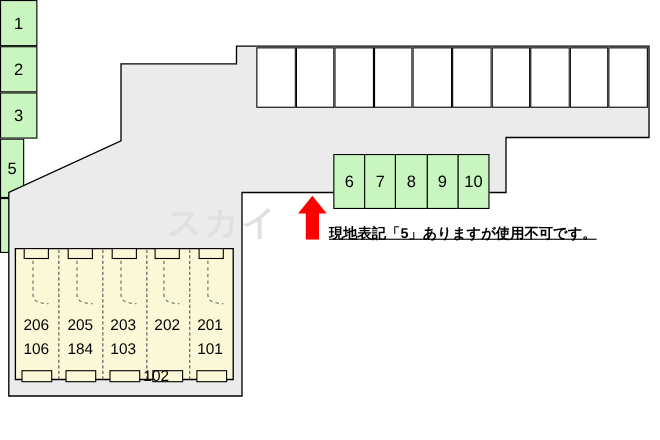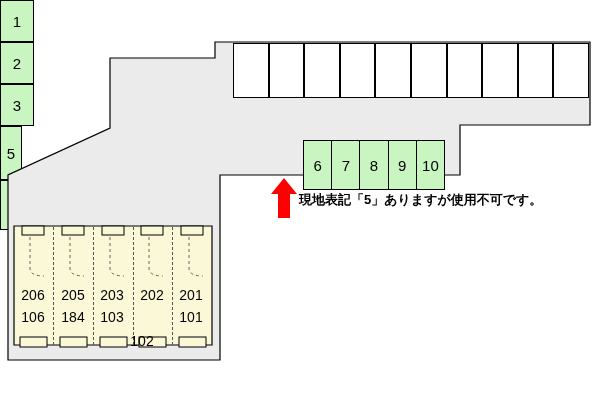--- a/index.html
+++ b/index.html
@@ -115,20 +115,21 @@
     </div>
     <div class="stall" style="flex:1;margin-left:-1px">
       <span>9</span>
     </div>
     <div class="stall" style="flex:1;margin-left:-1px">
       <span>10</span>
     </div>
   </div>
 
 
+  <div class="watermark" style="left:152px;top:182px;">スカイ</div>
 
   <svg class="abs" style="left:0;top:0;width:600px;height:400px;">
     <polygon points="14,226 212,226 212,345 14,345" fill="#fbf8d8" stroke="#000000" stroke-width="1.2"></polygon>
   </svg>
 
   <div class="dash" style="left:53px;top:227px;height:118px;"></div>
   <div class="dash" style="left:93px;top:227px;height:118px;"></div>
   <div class="dash" style="left:133px;top:227px;height:118px;"></div>
   <div class="dash" style="left:172px;top:227px;height:118px;"></div>
 
@@ -165,15 +166,15 @@
   <div class="unitlabel" style="left:131px;top:287px;width:42px;text-align:center;">202</div>
   <div class="unitlabel" style="left:121px;top:309px;width:42px;margin-top:24px;">102</div>
 
   <div class="unitlabel" style="left:170px;top:287px;width:42px;">201</div>
   <div class="unitlabel" style="left:170px;top:309px;width:42px;">101</div>
 
   <svg class="arrow" style="left:270px;top:178px;width:28px;height:40px;">
     <polygon points="14,0 27,16 20,16 20,40 8,40 8,16 1,16" fill="#ff0000"></polygon>
   </svg>
 
-  <div class="note" style="left:299px;top:191px;">現地表記「5」ありますが使用不可です。</div>
+  <div class="note" style="left:299px;top:203px;text-decoration:underline;">現地表記「5」ありますが使用不可です。</div>
 
 </div>
 
 </body></html>

